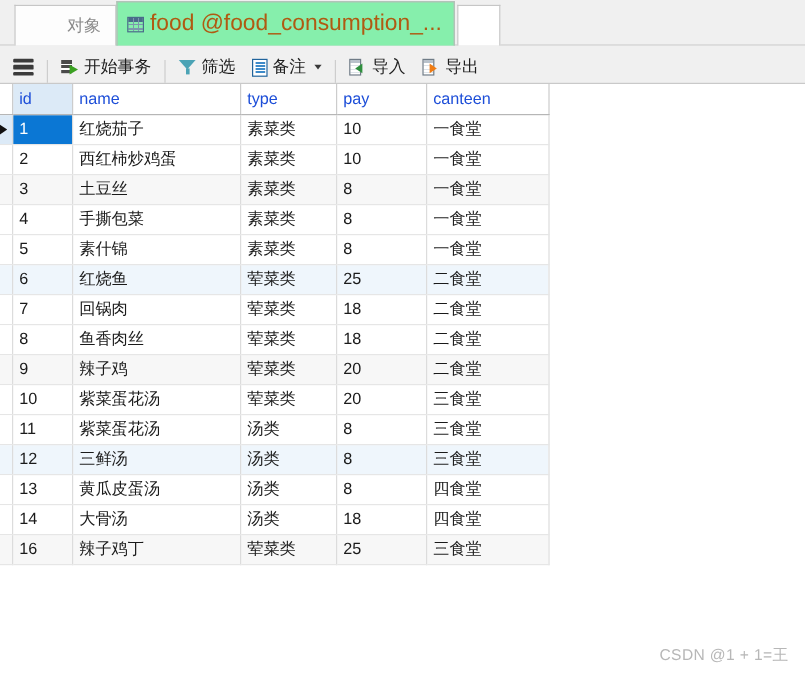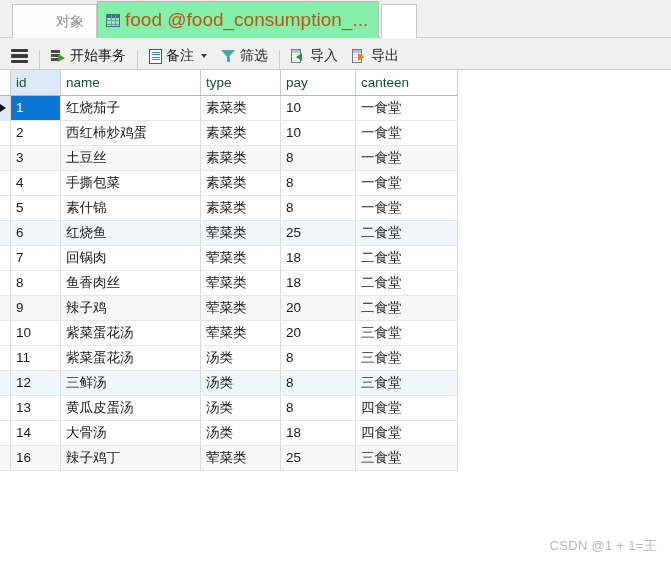--- a/index.html
+++ b/index.html
@@ -191,21 +191,21 @@
     text-align: left;
     overflow: hidden;
     white-space: nowrap;
     box-sizing: border-box;
     line-height: 24px;
   }
   table.grid thead th {
     background: #ffffff;
     border-bottom: 1px solid #b6b6b6;
     border-right: 1px solid #cccccc;
-    color: #14532d;
+    color: #1d4ed8;
     height: 25px;
     line-height: 25px;
   }
   th.gutter, td.gutter {
     width: 9px;
     padding: 0;
     border-right: 1px solid #d2d2d2;
     background: #ffffff;
     position: relative;
   }
@@ -275,31 +275,31 @@
   <div class="tb-btn">
     <span class="ico-trans">
         <span class="stk"></span>
         <span class="ply"></span>
       </span>
     <span>开始事务</span>
   </div>
   <div class="tb-sep"></div>
 
   <div class="tb-btn">
-    <span class="ico-doc"></span>
-    <span>备注</span>
-    <span class="tb-caret"></span>
-  </div>
-
-  <div class="tb-btn">
     <span class="ico-funnel">
         <span class="f1"></span>
         <span class="f2"></span>
       </span>
     <span>筛选</span>
+  </div>
+
+  <div class="tb-btn">
+    <span class="ico-doc"></span>
+    <span>备注</span>
+    <span class="tb-caret"></span>
   </div>
 
   <div class="tb-sep"></div>
 
   <div class="tb-btn">
     <span class="ico-sheet">
         <span class="sh"></span>
         <span class="arL"></span>
       </span>
     <span>导入</span>

